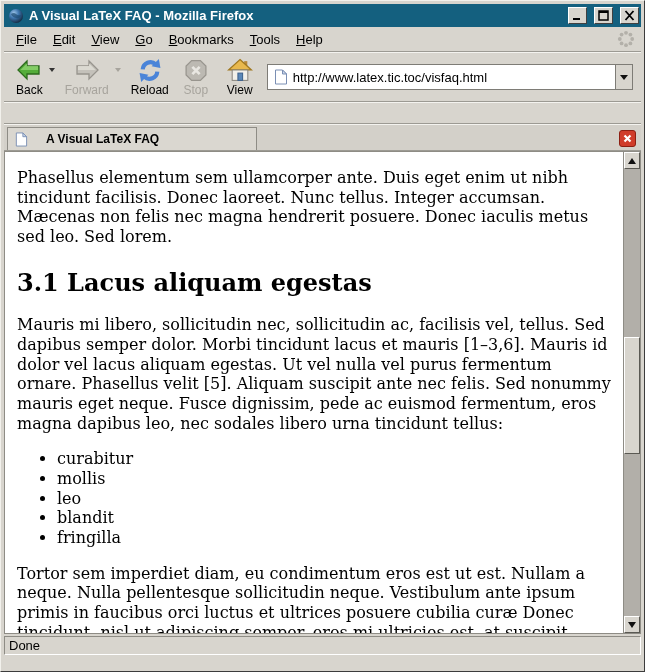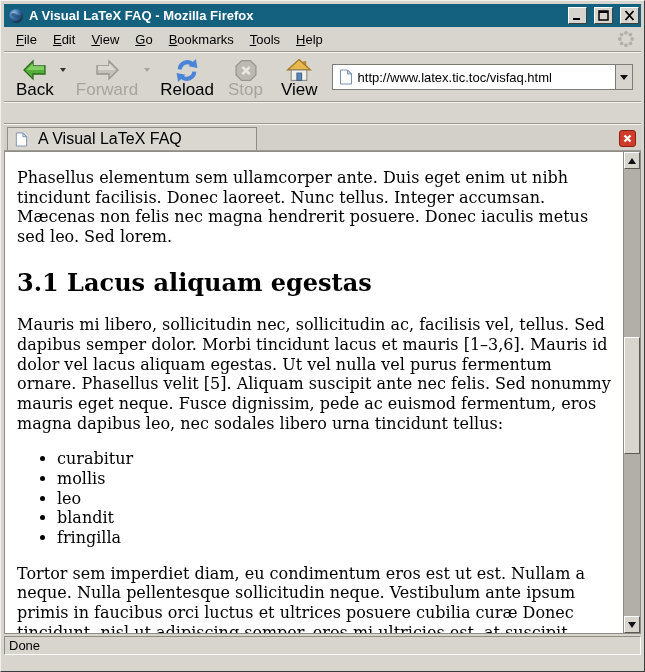--- a/index.html
+++ b/index.html
@@ -53,21 +53,21 @@
   .toolbar {
     height:50px; display:flex; align-items:center; padding:0 8px;
     border-top:1px solid #f4f3ef; border-bottom:1px solid #9c9a93;
     flex:0 0 auto;
   }
   .tool-btn {
     display:flex; flex-direction:column; align-items:center;
     padding:1px 4px; cursor:pointer;
   }
   .tool-btn .ticon { width:26px; height:25px; }
-  .tool-btn .tlabel { font-size:17px; color:#000; line-height:14px; }
+  .tool-btn .tlabel { font-size:12px; color:#000; line-height:14px; }
   .tool-btn.disabled .tlabel { color:#a7a49d; }
   .drop-caret {
     width:0; height:0; margin:0 6px 14px 2px;
     border-left:3px solid transparent; border-right:3px solid transparent;
     border-top:4px solid #333;
   }
   .drop-caret.disabled { border-top-color:#a7a49d; }
 
   .urlbox {
     flex:1; height:26px; margin-left:10px;
@@ -100,22 +100,22 @@
 
   
   .tabbar {
     height:27px; flex:0 0 auto; background:#d3d0c9;
     border-top:1px solid #f4f3ef; border-bottom:1px solid #9c9a93;
     display:flex; align-items:stretch; padding:2px 3px 0 3px;
   }
   .tab {
     width:250px; background:#dad7d0;
     border:1px solid #8e8c85; border-bottom:none;
-    display:flex; align-items:center; gap:10px; padding:0 6px;
-    font-size:16px; font-weight:normal; color:#000; cursor:pointer;
+    display:flex; align-items:center; gap:18px; padding:0 6px;
+    font-size:12px; font-weight:bold; color:#000; cursor:pointer;
   }
   .tab .doc-icon { width:14px; height:15px; flex:0 0 auto; }
   .tab-rest { flex:1; border-bottom:none; }
   .tab-close {
     width:17px; height:17px; align-self:center; margin-right:2px;
     background:#d03c2a; border:1px solid #8c1f12; border-radius:3px;
     display:flex; align-items:center; justify-content:center; cursor:pointer;
   }
 
   

